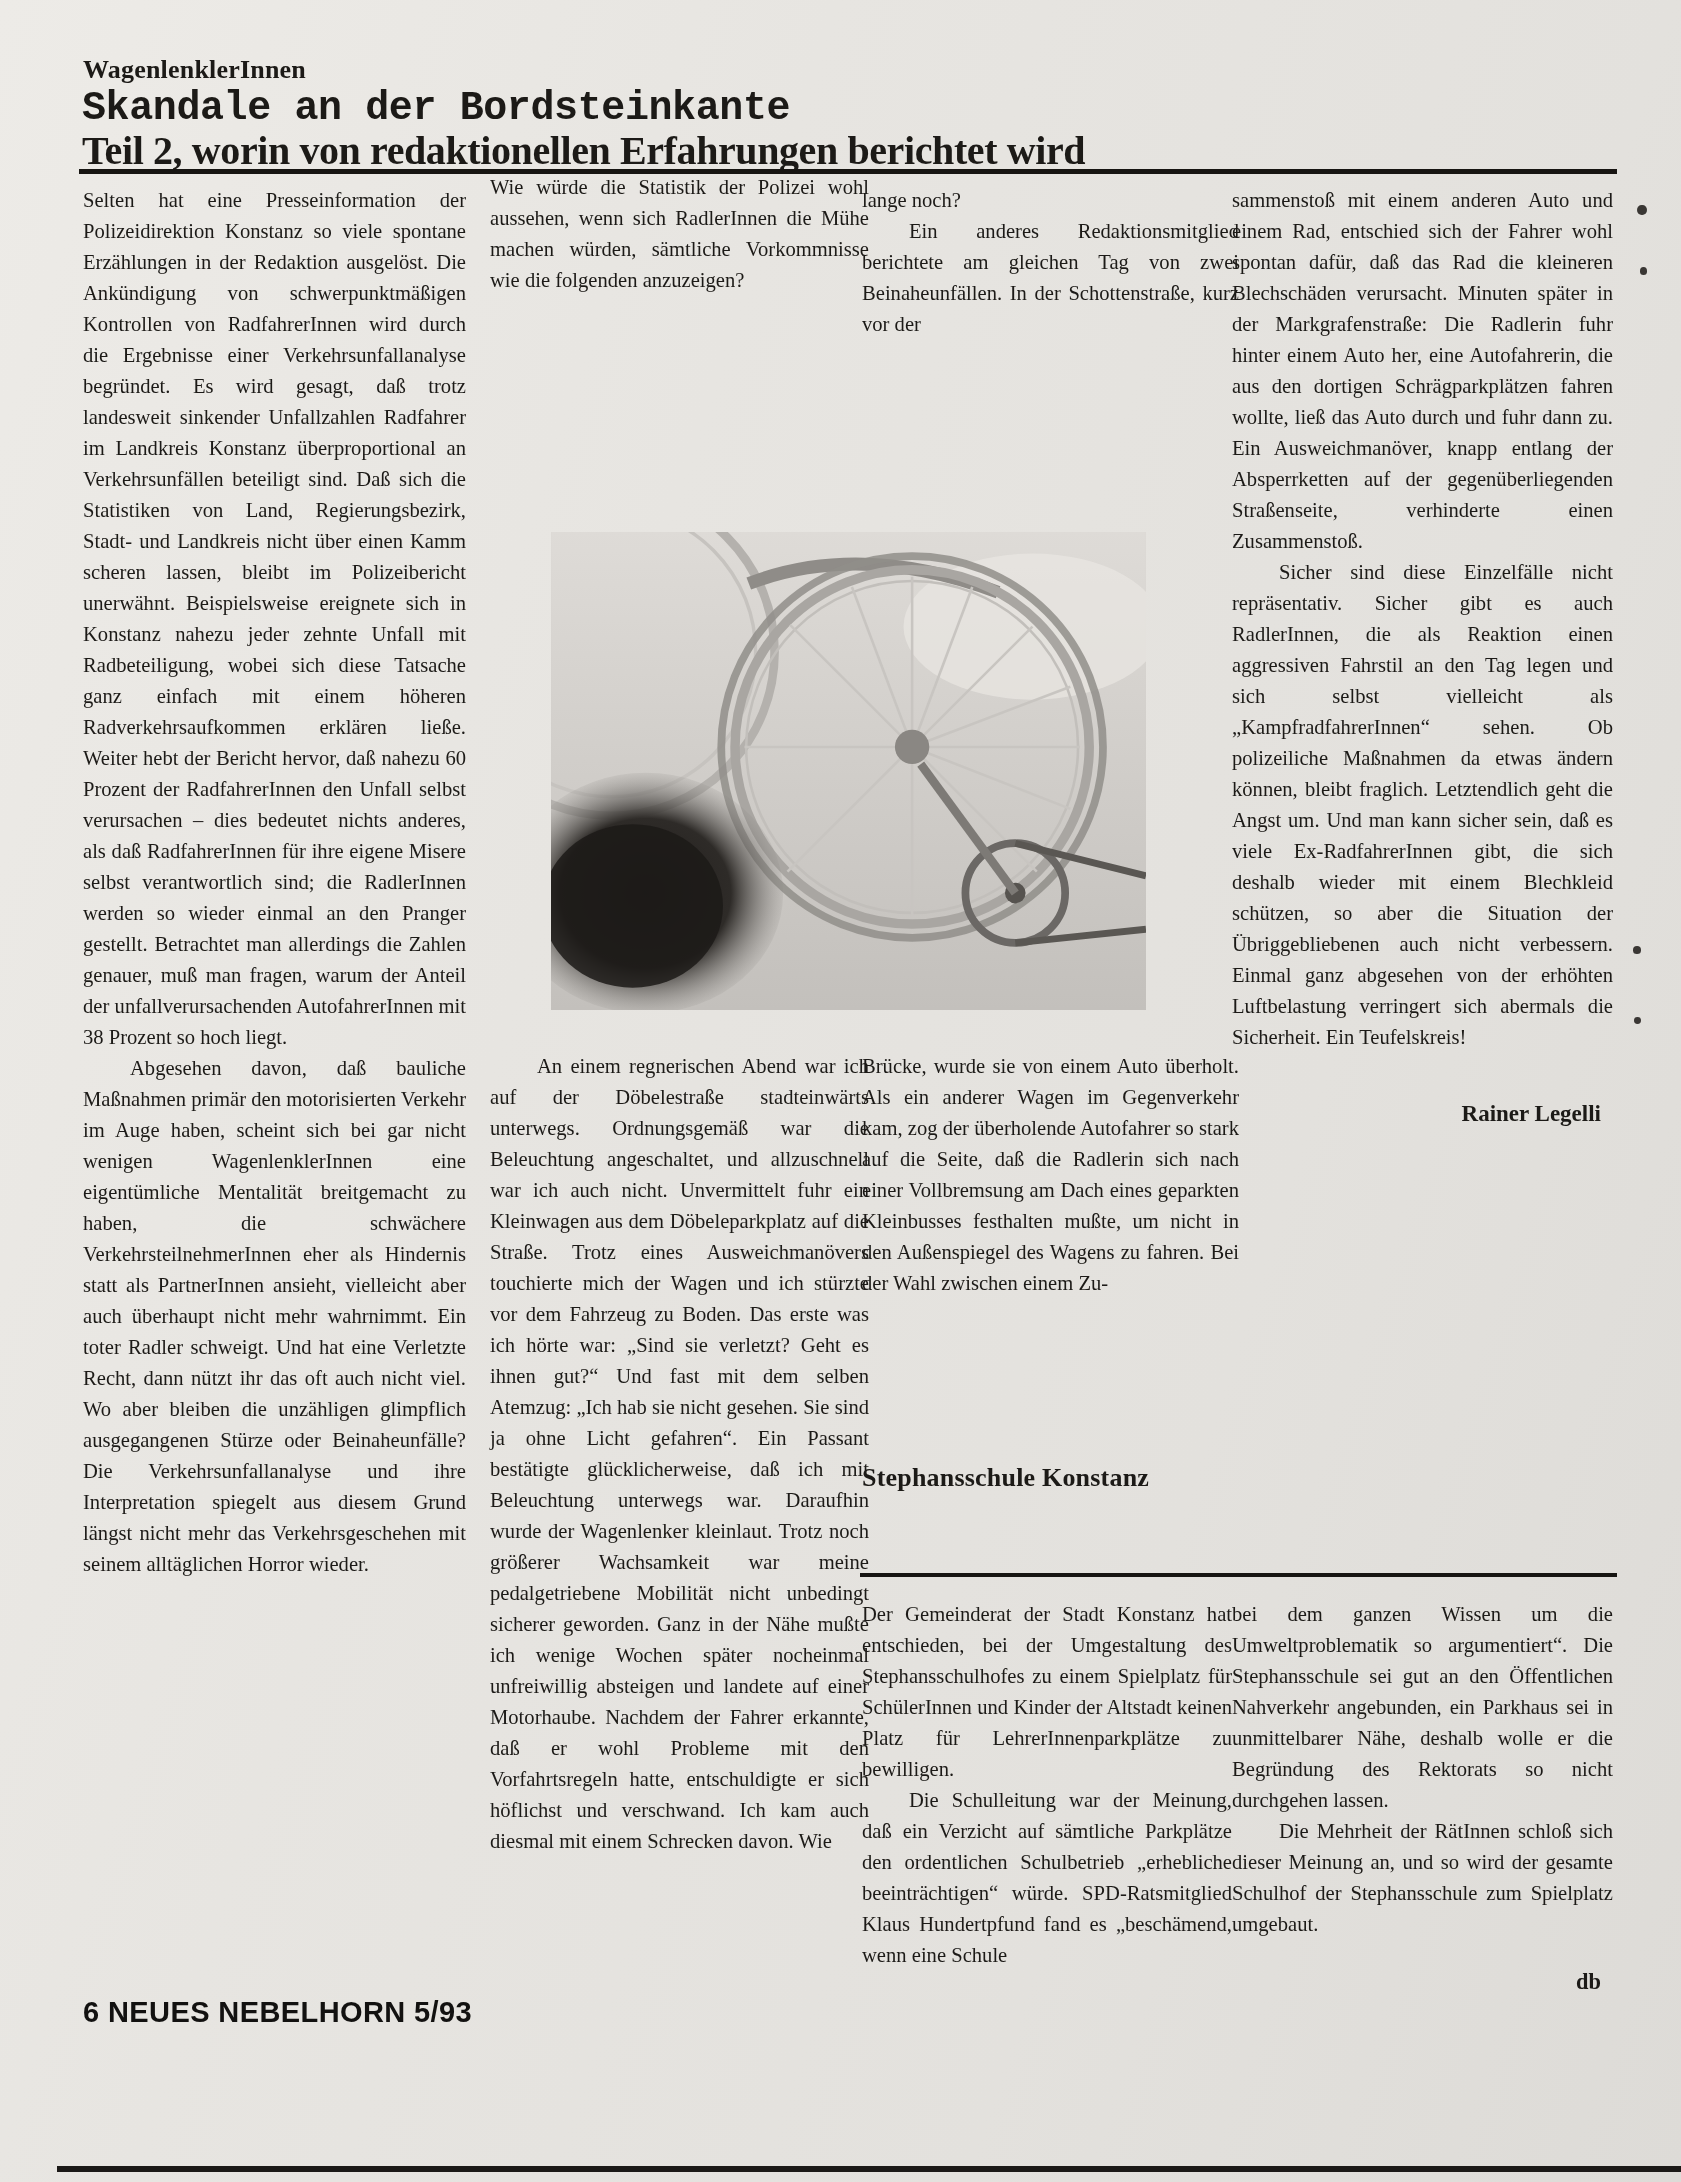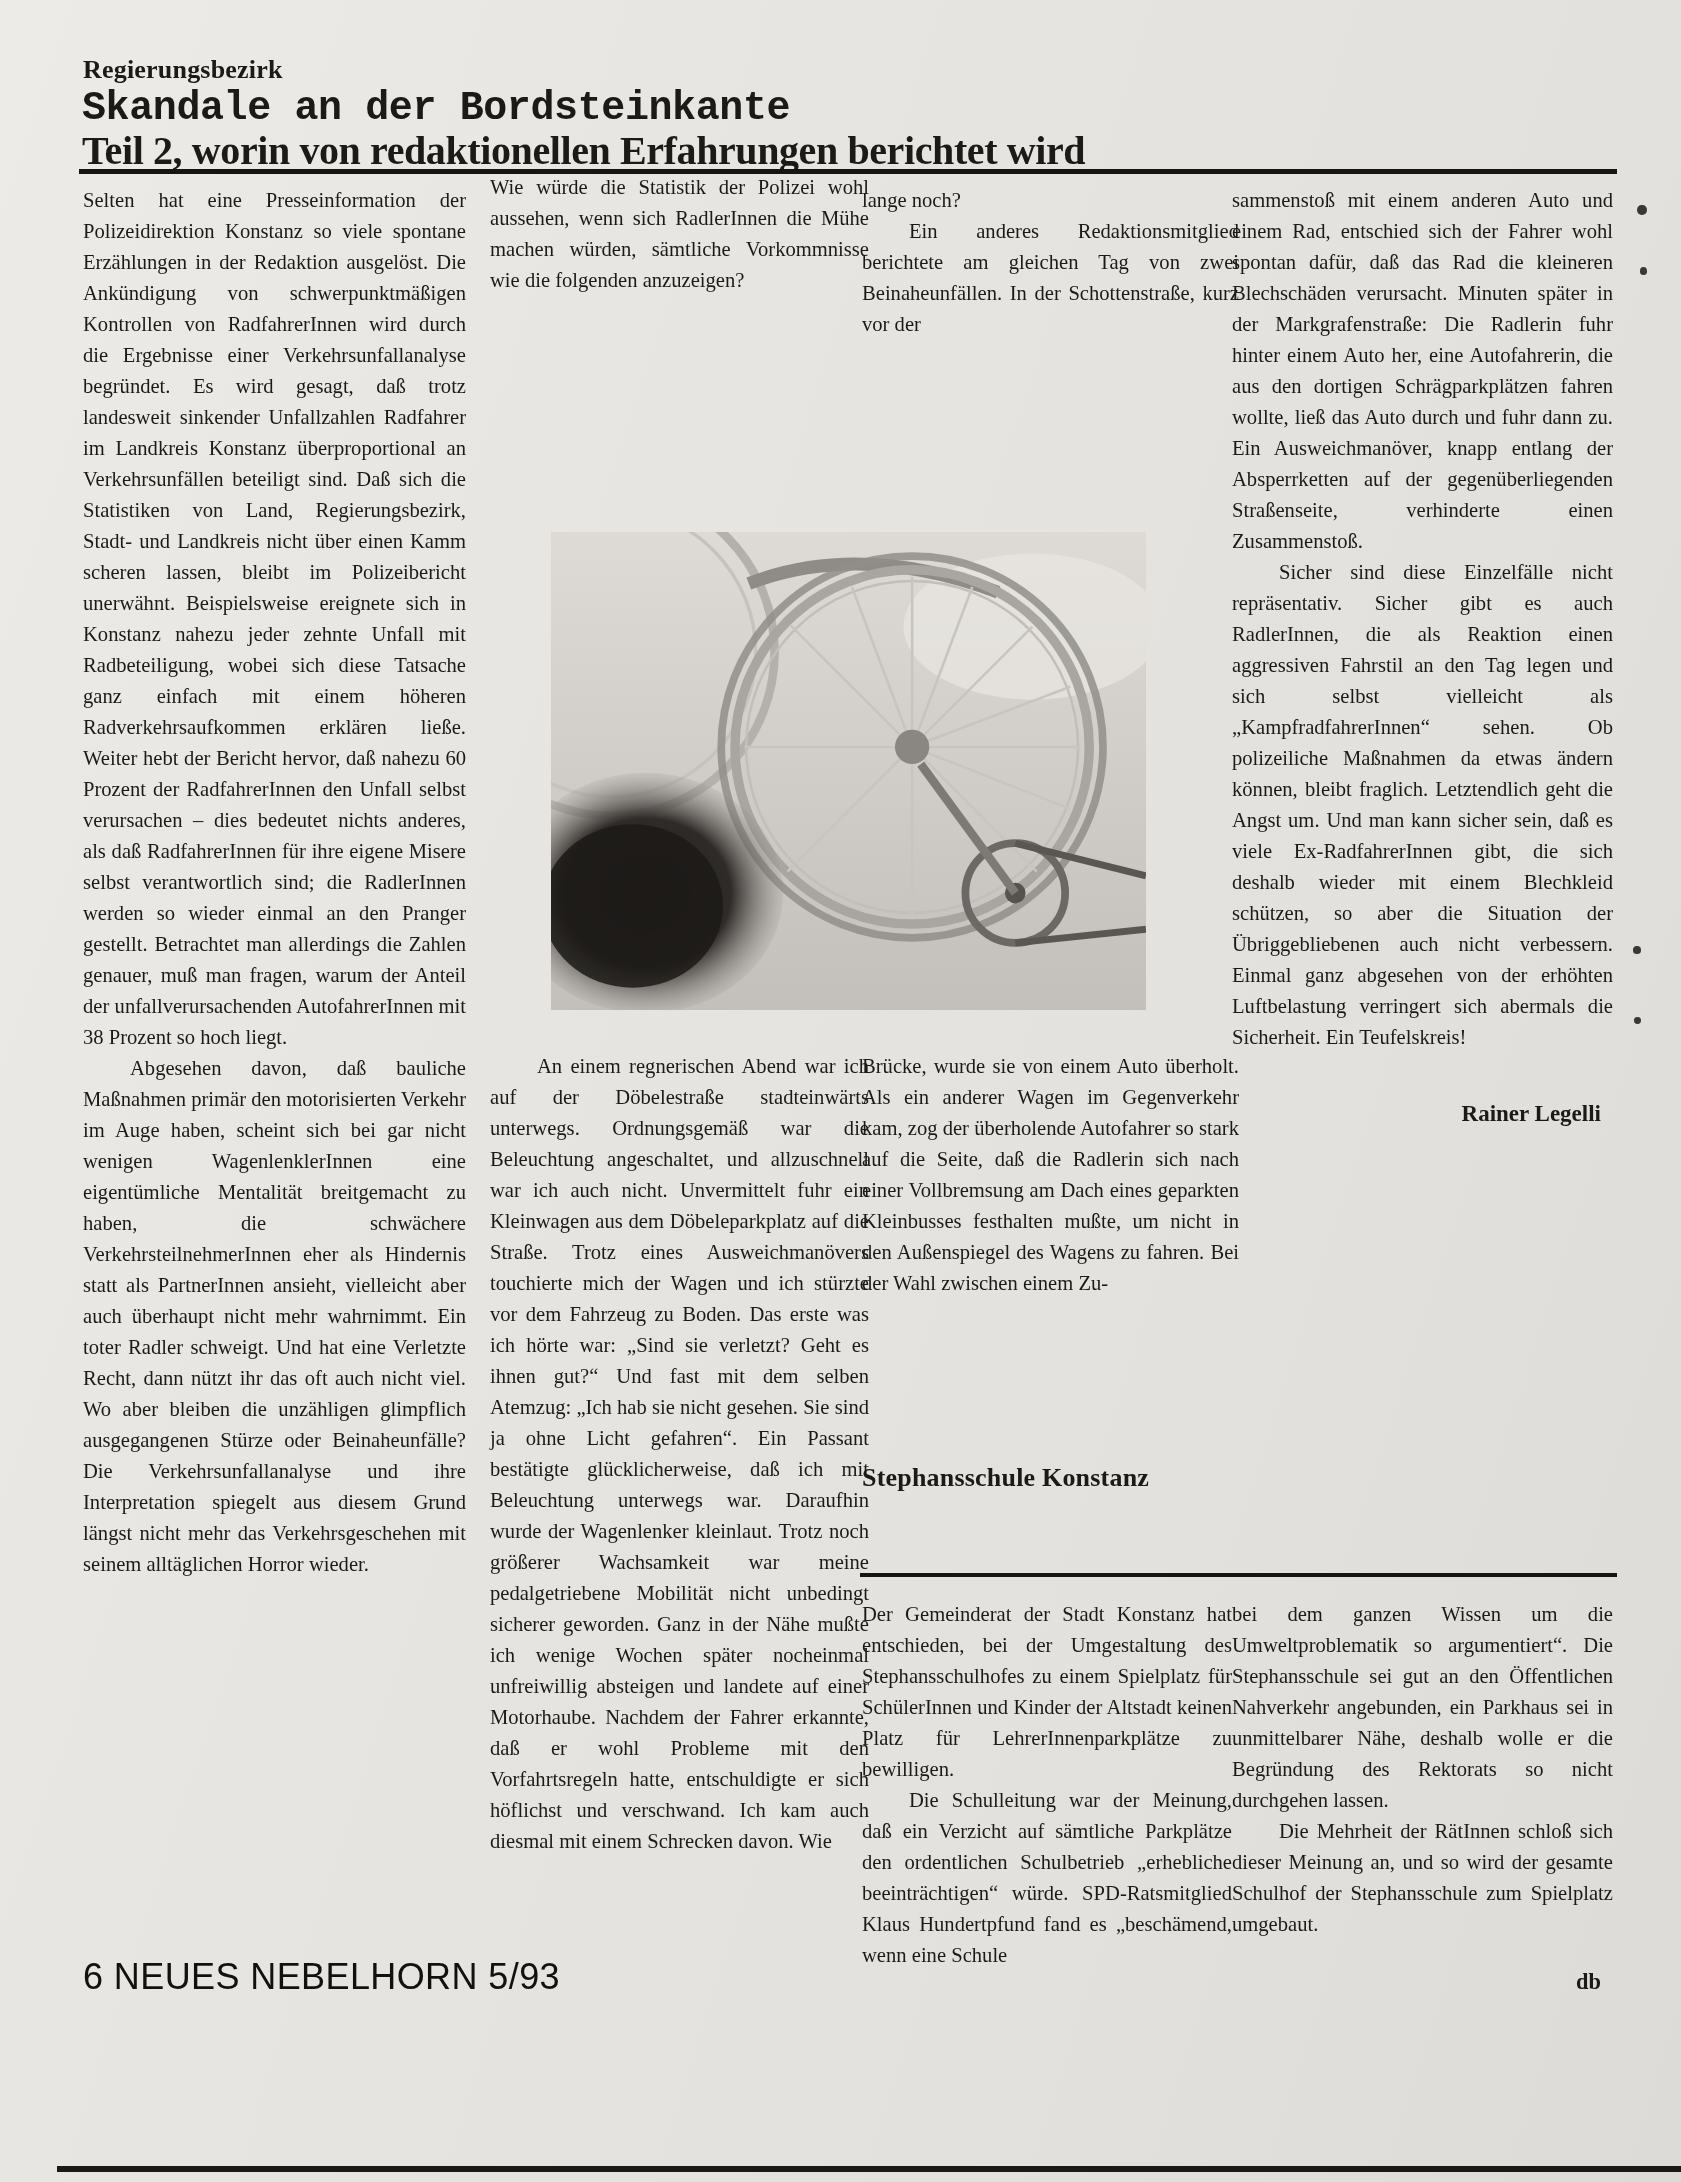--- a/index.html
+++ b/index.html
@@ -35,34 +35,34 @@
     font-weight:bold; font-size:23px;
   }
   .signature.small { margin-top:26px; font-size:22.4px; }
   .photo {
     position:absolute; left:551px; top:532px;
     width:595px; height:478px;
     background:#cfccc8;
     box-shadow:0 0 0 0.9px #c4c1bd inset;
   }
   .footer {
-    position:absolute; left:83px; top:1956px;
+    position:absolute; left:83px; top:1996px;
     font-family:"Liberation Sans", sans-serif;
-    font-weight:normal; font-size:36px; letter-spacing:0.4px;
+    font-weight:bold; font-size:29px; letter-spacing:0.4px;
     color:#121110;
   }
   .artifact { position:absolute; border-radius:50%; background:#3a3734; }
   .bottom-rule { position:absolute; left:57px; top:2166px; width:1624px; height:6px; background:#1b1917; }
 </style>
 </head>
 <body>
 
 <div class="page">
 
-  <div class="kicker" style="left:83px; top:55px;">Regierungsbezirk</div>
+  <div class="kicker" style="left:83px; top:55px;">WagenlenklerInnen</div>
 
   <div class="headline" style="left:82px; top:86px;font-family:Liberation Mono, monospace;">Skandale an der Bordsteinkante</div>
 
   <div class="headline" style="left:82px; top:127px;">Teil 2, worin von redaktionellen Erfahrungen berichtet wird</div>
 
   <div class="rule" style="left:79px; top:169px; width:1538px; height:5.2px;"></div>
 
   <div class="col" style="left:83px; top:185px; width:383px;">
     <p>Selten hat eine Presseinformation der Polizeidirektion Konstanz so viele spontane Erzählungen in der Redaktion ausgelöst. Die Ankündigung von schwerpunktmäßigen Kontrollen von RadfahrerInnen wird durch die Ergebnisse einer Verkehrsunfallanalyse begründet. Es wird gesagt, daß trotz landesweit sinkender Unfallzahlen Radfahrer im Landkreis Konstanz überproportional an Verkehrsunfällen beteiligt sind. Daß sich die Statistiken von Land, Regierungsbezirk, Stadt- und Landkreis nicht über einen Kamm scheren lassen, bleibt im Polizeibericht unerwähnt. Beispielsweise ereignete sich in Konstanz nahezu jeder zehnte Unfall mit Radbeteiligung, wobei sich diese Tatsache ganz einfach mit einem höheren Radverkehrsaufkommen erklären ließe. Weiter hebt der Bericht hervor, daß nahezu 60 Prozent der RadfahrerInnen den Unfall selbst verursachen – dies bedeutet nichts anderes, als daß RadfahrerInnen für ihre eigene Misere selbst verantwortlich sind; die RadlerInnen werden so wieder einmal an den Pranger gestellt. Betrachtet man allerdings die Zahlen genauer, muß man fragen, warum der Anteil der unfallverursachenden AutofahrerInnen mit 38 Prozent so hoch liegt.</p>
     <p class="indent">Abgesehen davon, daß bauliche Maßnahmen primär den motorisierten Verkehr im Auge haben, scheint sich bei gar nicht wenigen WagenlenklerInnen eine eigentümliche Mentalität breitgemacht zu haben, die schwächere VerkehrsteilnehmerInnen eher als Hindernis statt als PartnerInnen ansieht, vielleicht aber auch überhaupt nicht mehr wahrnimmt. Ein toter Radler schweigt. Und hat eine Verletzte Recht, dann nützt ihr das oft auch nicht viel. Wo aber bleiben die unzähligen glimpflich ausgegangenen Stürze oder Beinaheunfälle? Die Verkehrsunfallanalyse und ihre Interpretation spiegelt aus diesem Grund längst nicht mehr das Verkehrsgeschehen mit seinem alltäglichen Horror wieder.</p>

